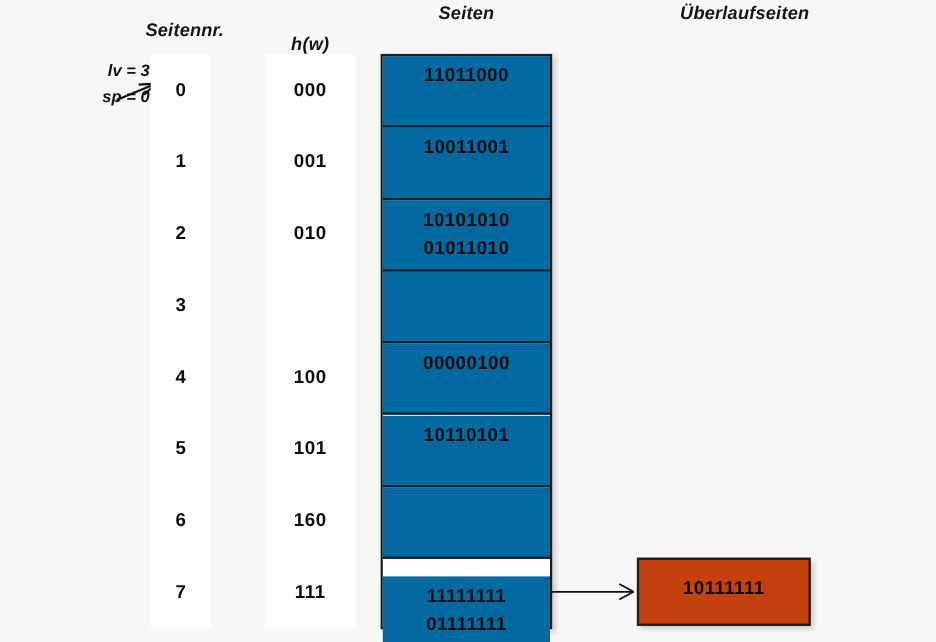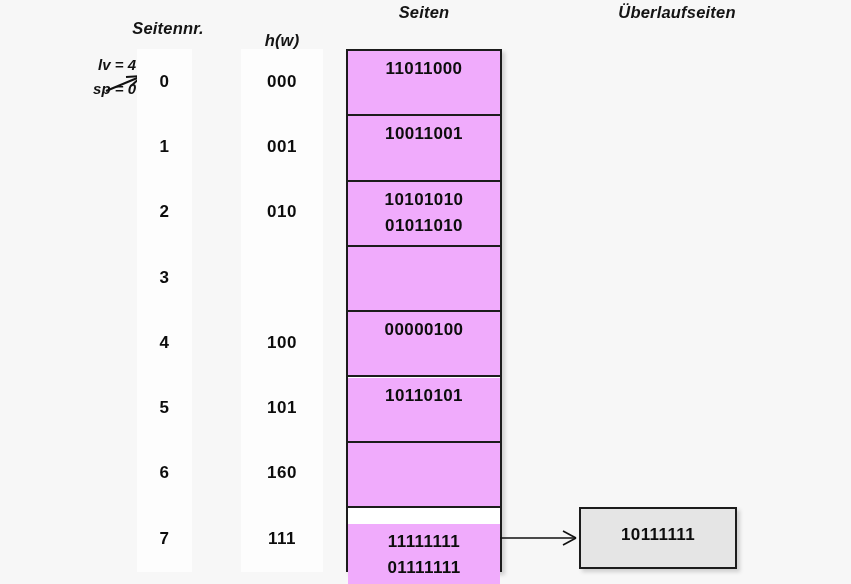--- a/index.html
+++ b/index.html
@@ -101,41 +101,41 @@
   }
   .seiten-cell {
     position: absolute;
     left: 0;
     width: 100%;
     height: 65.3px;
     box-sizing: border-box;
     border-bottom: 2.5px solid #1c1c1c;
     padding-top: 5px;
     text-align: center;
-    background: #f0abfc;
+    background: #0369a1;
   }
   .seiten-cell:last-child { border-bottom: none; }
   .seiten-cell .line {
     display: block;
     font-size: 17px;
     font-weight: 600;
     line-height: 26px;
     color: #0d0d0d;
     letter-spacing: 0.4px;
   }
 
   
   #overflow-box {
     position: absolute;
     left: 579px;
     top: 507px;
     width: 158px;
     height: 62px;
     border: 2.5px solid #1c1c1c;
-    background: #e5e5e5;
+    background: #c2410c;
     box-sizing: border-box;
     box-shadow: 3px 3px 4px rgba(0,0,0,0.16);
     display: flex;
     align-items: center;
     justify-content: center;
   }
   #overflow-box .line {
     font-size: 17px;
     font-weight: 600;
     color: #0d0d0d;
@@ -156,21 +156,21 @@
 <body>
 
 <div id="canvas">
 
   <div class="col-header" id="hdr-seitennr">Seitennr.</div>
   <div class="col-header" id="hdr-hw">h(w)</div>
   <div class="col-header" id="hdr-seiten">Seiten</div>
   <div class="col-header" id="hdr-ueber">Überlaufseiten</div>
 
   <div id="params">
-    <div>lv = 4</div>
+    <div>lv = 3</div>
     <div>sp = 0</div>
   </div>
 
   <svg id="pointer-arrow" viewBox="0 0 46 28">
     <line x1="2" y1="21" x2="38" y2="6" stroke="#111111" stroke-width="2"></line>
     <line x1="38" y1="6" x2="22" y2="7" stroke="#111111" stroke-width="2"></line>
     <line x1="38" y1="6" x2="27" y2="16" stroke="#111111" stroke-width="2"></line>
   </svg>
 
   <div class="col-band" id="band-seitennr"></div>

